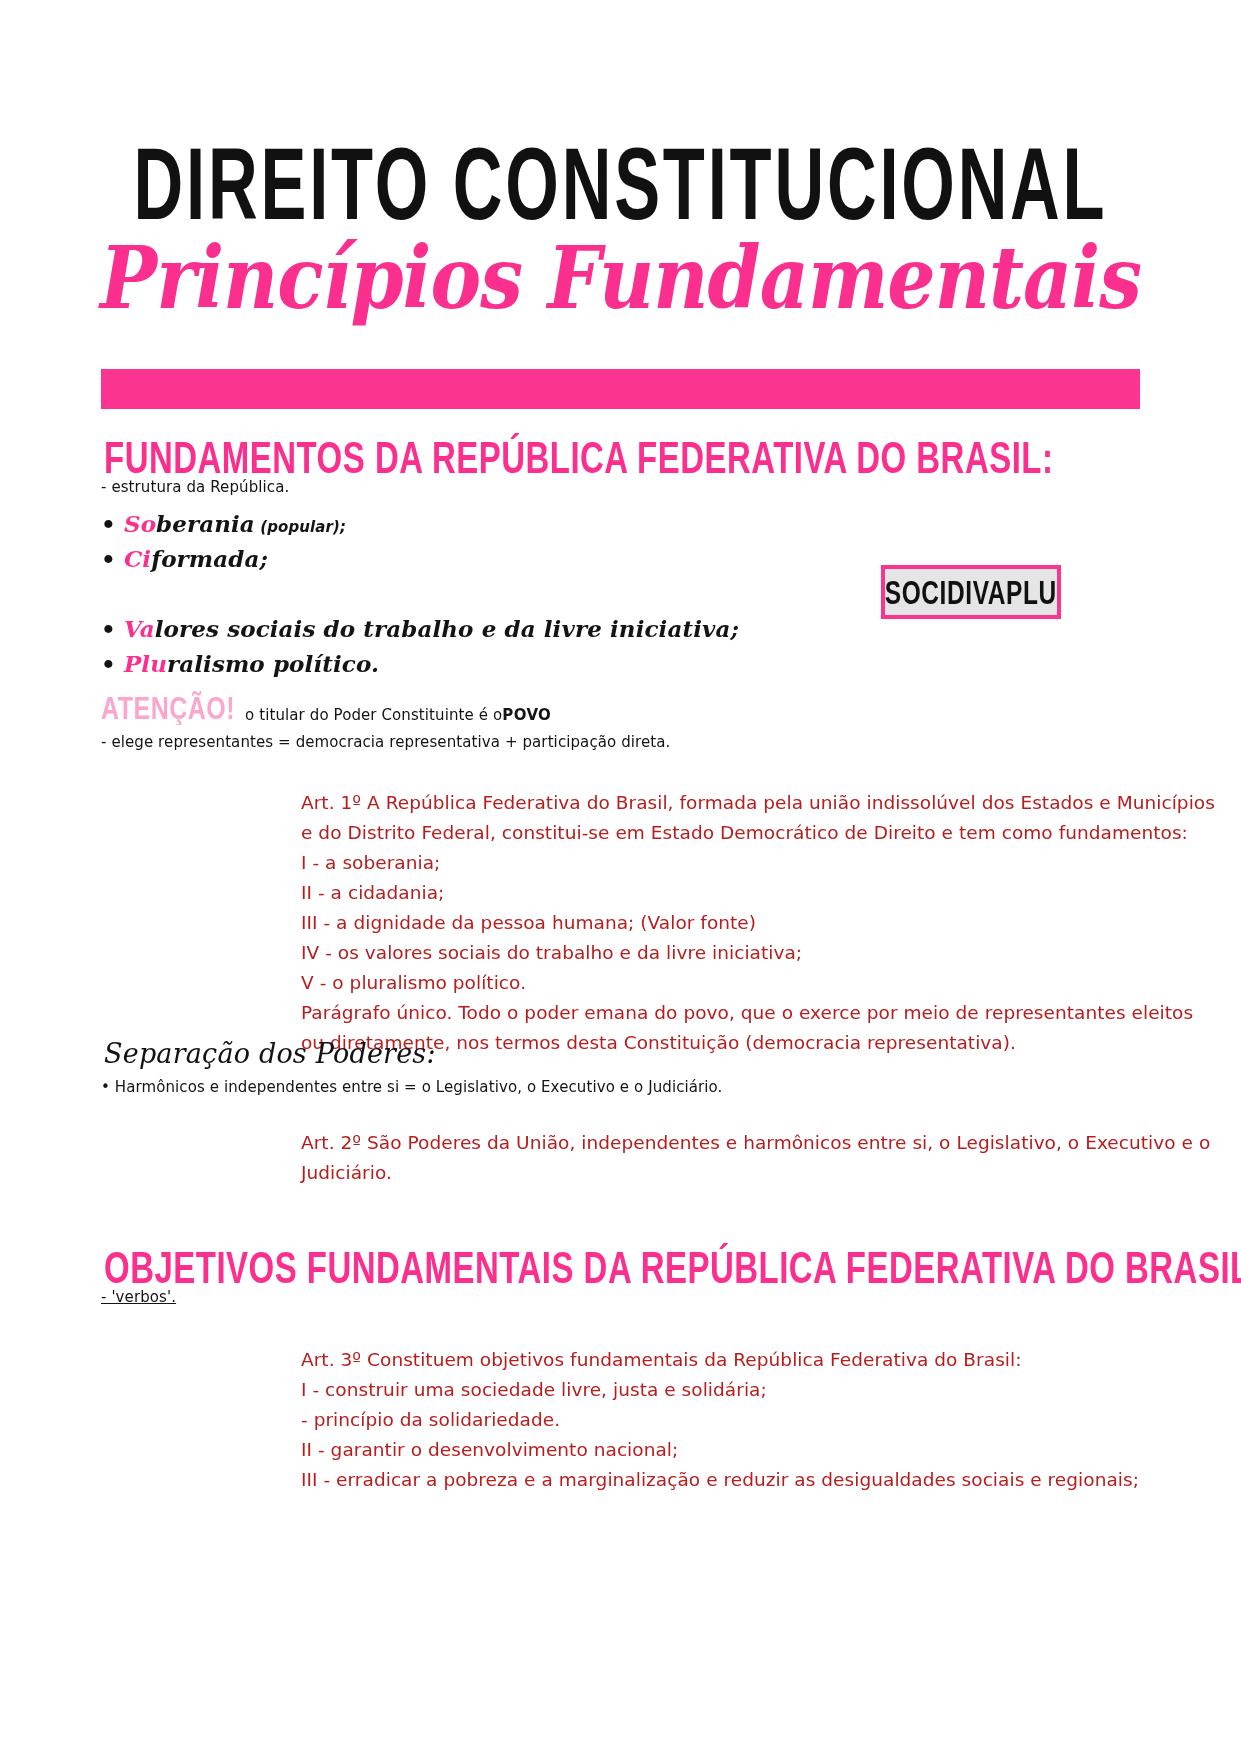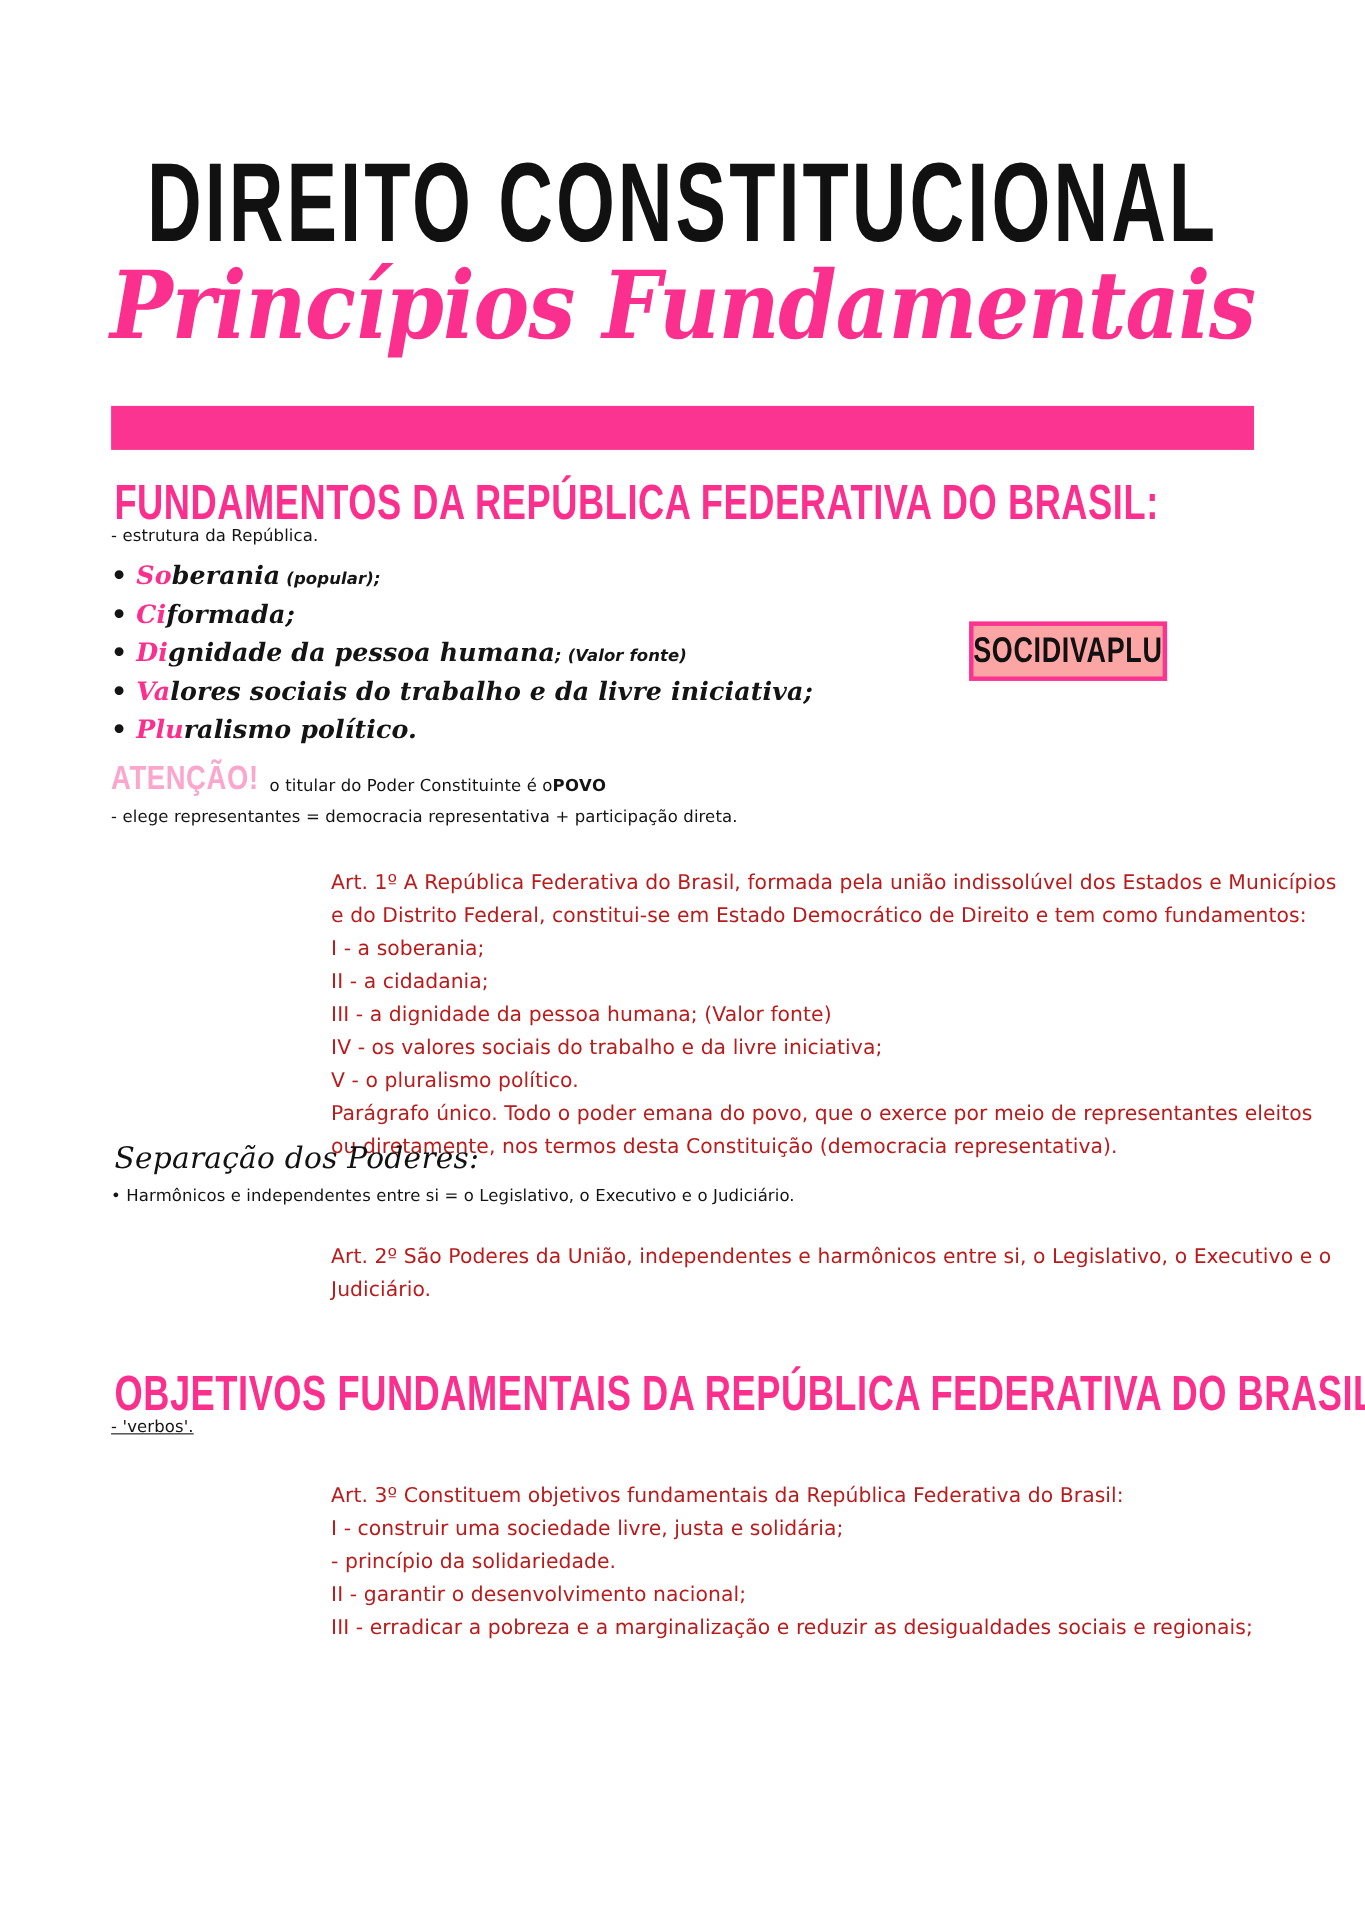--- a/index.html
+++ b/index.html
@@ -158,21 +158,21 @@
   }
 
   
   .mnemo-box {
     position: absolute;
     left: 881px;
     top: 565px;
     width: 180px;
     height: 54px;
     border: 4px solid #fb3391;
-    background: #fca5a5;
+    background: #e5e5e5;
     display: flex;
     align-items: center;
     justify-content: center;
     box-sizing: border-box;
   }
   .mnemo-box-text {
     font-family: "Liberation Sans Narrow", "Liberation Sans", sans-serif;
     font-weight: 700;
     font-size: 25px;
     color: #111111;
@@ -200,24 +200,20 @@
   <div class="blk hand-cursive" style="left:101px; top:510px;">
     <span class="bullet-dot">•</span>
     <span class="mnemo">So</span><span>berania</span><span class="hand"> (popular);</span>
   </div>
 
   <div class="blk hand-cursive" style="left:101px; top:545px;">
     <span class="bullet-dot">•</span>
     <span class="mnemo">Ci</span><span>formada</span><span>;</span>
   </div>
 
-  <div class="blk hand-cursive" style="left:101px; top:580px;">
-    <span class="bullet-dot">•</span>
-    <span class="mnemo">Di</span><span>gnidade da pessoa humana</span><span class="hand">; (Valor fonte)</span>
-  </div>
 
   <div class="blk hand-cursive" style="left:101px; top:615px;">
     <span class="bullet-dot">•</span>
     <span class="mnemo">Va</span><span>lores sociais do trabalho e da livre iniciativa</span><span>;</span>
   </div>
 
   <div class="blk hand-cursive" style="left:101px; top:650px;">
     <span class="bullet-dot">•</span>
     <span class="mnemo">Plu</span><span>ralismo político</span><span>.</span>
   </div>

